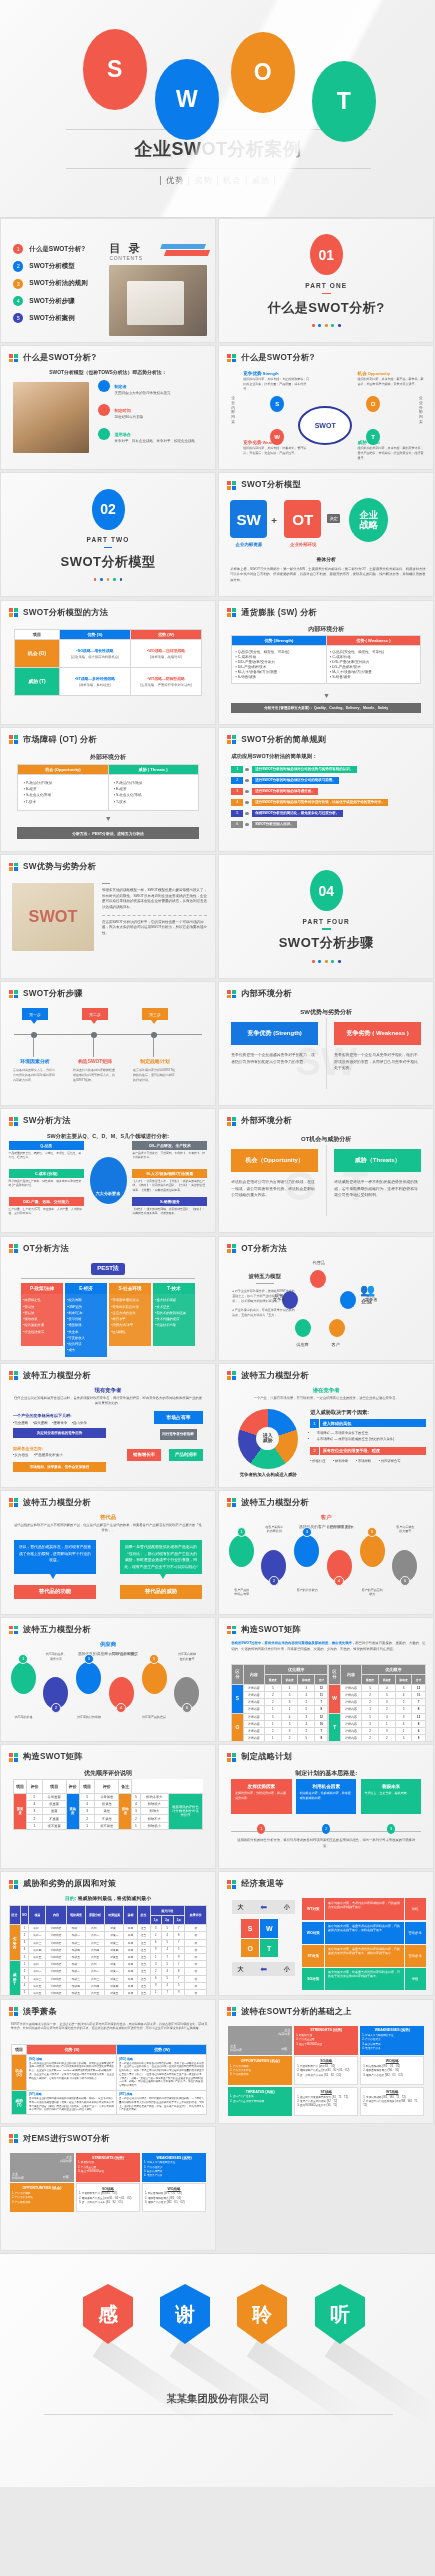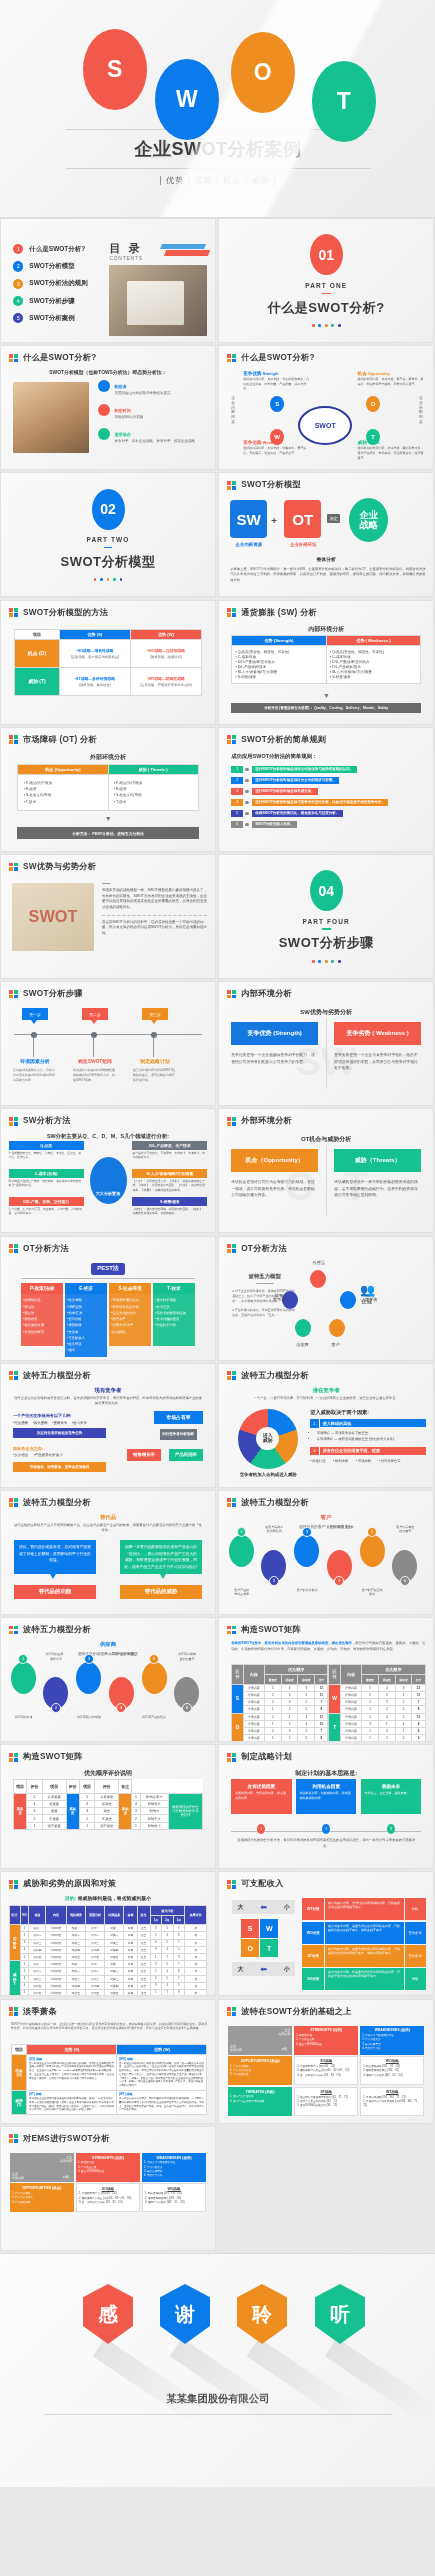--- a/index.html
+++ b/index.html
@@ -1402,21 +1402,21 @@
       </div>
 
     <div class="slide">
         <div class="slide-inner">
       <div class="sq4">
             <i></i>
             <i></i>
             <i></i>
             <i></i>
           </div>
-      <div class="s-title">可支配收入</div>
+      <div class="s-title">经济衰退等</div>
       <div style="position:absolute;left:13px;top:28px;width:63px;height:14px;background:#e3e3e3;display:flex;align-items:center;justify-content:space-between;padding:0 5.4px">
         <span style="font-size:6px;color:#444;font-weight:bold">大</span>
         <span style="color:#3b46b7;font-size:8.2px">⬅</span>
         <span style="font-size:6px;color:#444;font-weight:bold">小</span>
       </div>
       <div style="position:absolute;left:22px;top:47px;width:37px;height:38px;display:grid;grid-template-columns:1fr 1fr;grid-template-rows:1fr 1fr;gap:1.1px" id="counterQuad">
             <div style="background:#f15a4a;color:#fff;font-size:7px;font-weight:bold;display:flex;align-items:center;justify-content:center">S</div>
             <div style="background:#0a7bea;color:#fff;font-size:7px;font-weight:bold;display:flex;align-items:center;justify-content:center">W</div>
             <div style="background:#ee8d20;color:#fff;font-size:7px;font-weight:bold;display:flex;align-items:center;justify-content:center">O</div>
             <div style="background:#15c18e;color:#fff;font-size:7px;font-weight:bold;display:flex;align-items:center;justify-content:center">T</div>

